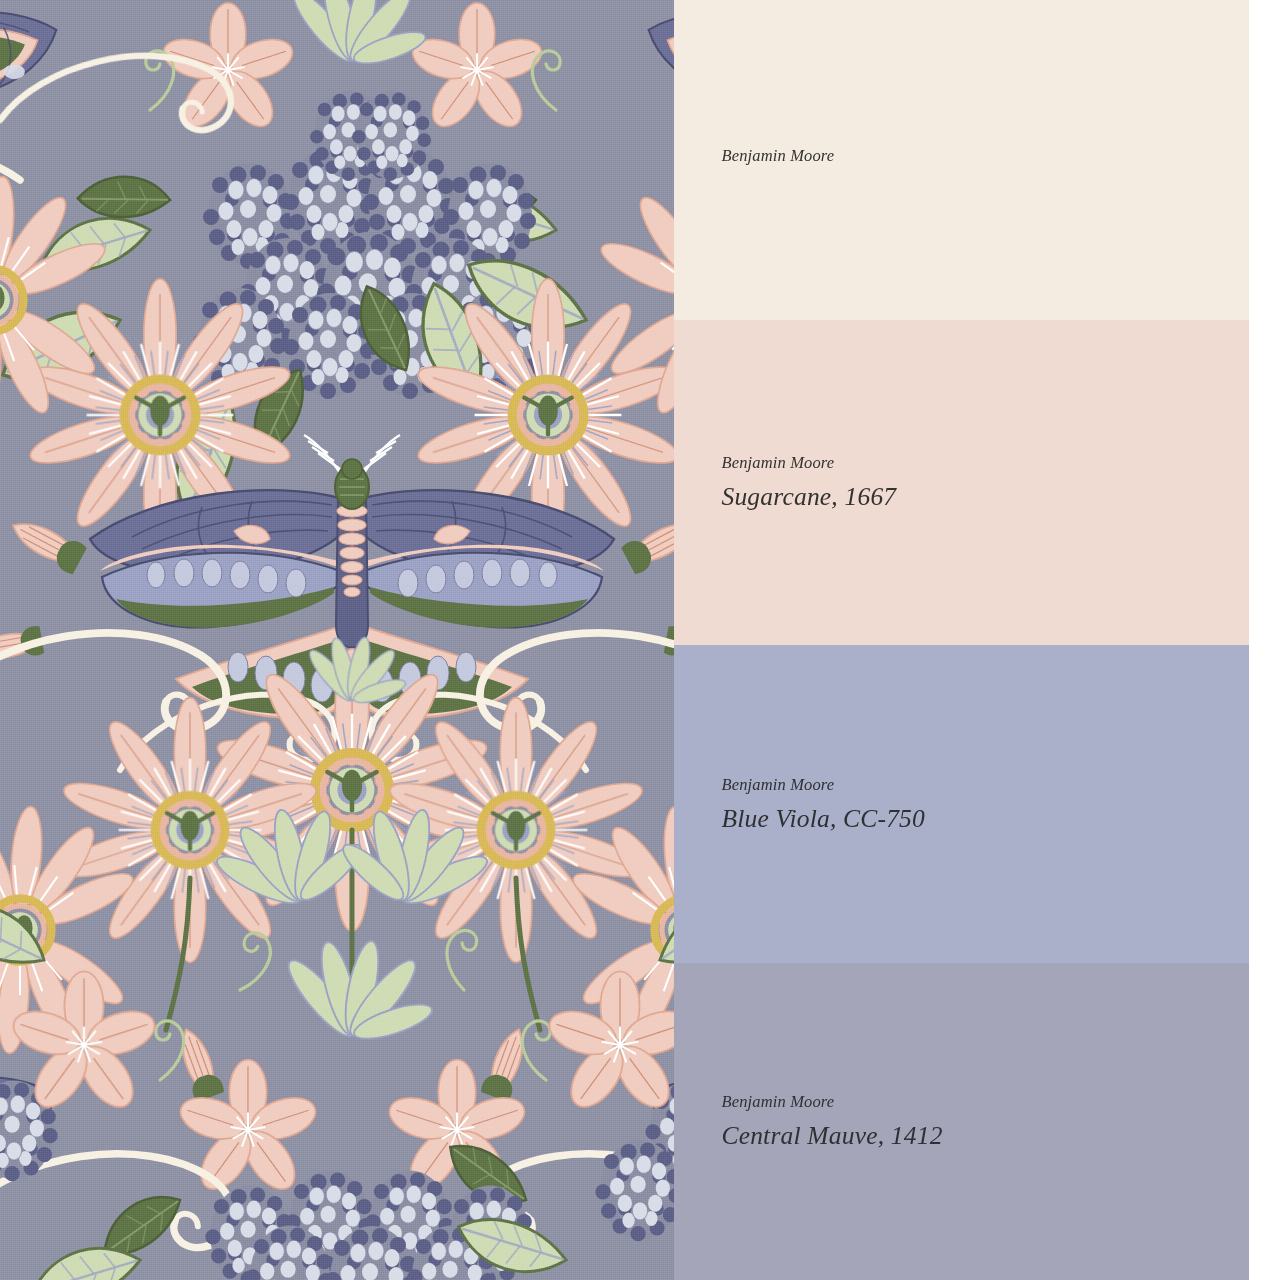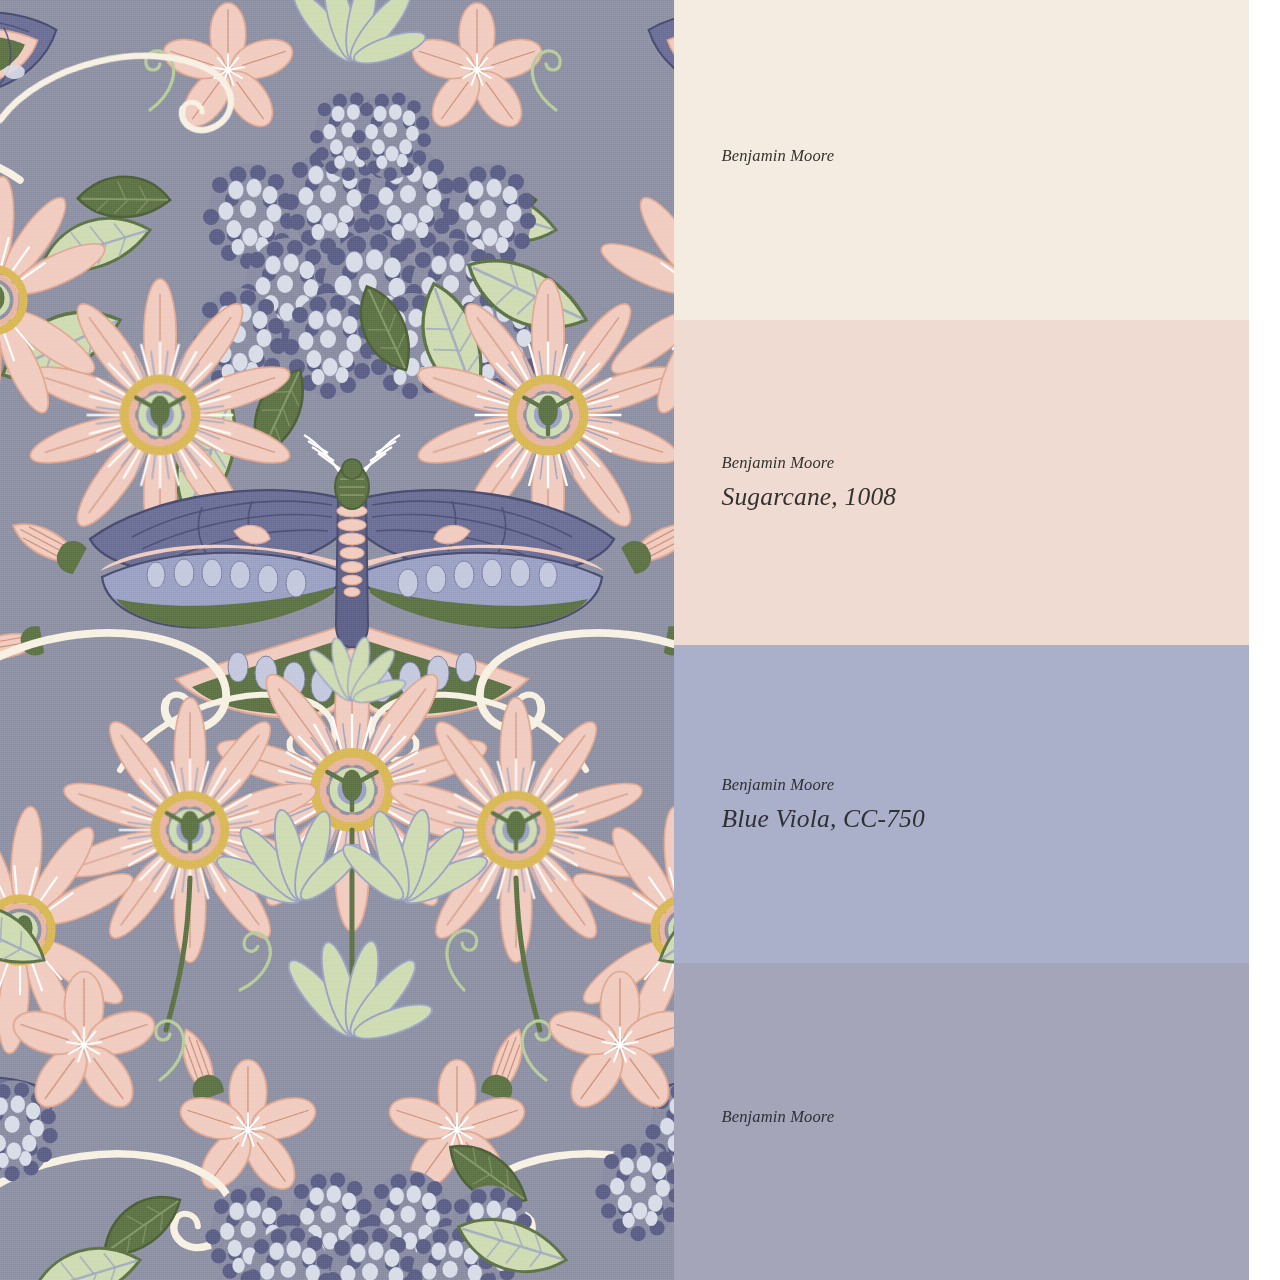--- a/index.html
+++ b/index.html
@@ -606,26 +606,27 @@
   </div>
 
   <div id="swatches">
 
     <div class="swatch" style="height:320px;background:#f5ece1;color:#33322f;">
       <div class="brand">Benjamin Moore</div>
     </div>
 
     <div class="swatch" style="height:325px;background:#efdbd1;color:#33322f;">
       <div class="brand">Benjamin Moore</div>
-      <div class="cname">Sugarcane, 1008</div>
+      <div class="cname">Sugarcane, 1667</div>
     </div>
 
     <div class="swatch" style="height:318px;background:#aab0ca;color:#2f3034;">
       <div class="brand">Benjamin Moore</div>
       <div class="cname">Blue Viola, CC-750</div>
     </div>
 
     <div class="swatch" style="height:317px;background:#a5a5ba;color:#2f3034;">
       <div class="brand">Benjamin Moore</div>
+      <div class="cname">Central Mauve, 1412</div>
     </div>
 
   </div>
 </div>
 
 </body></html>

